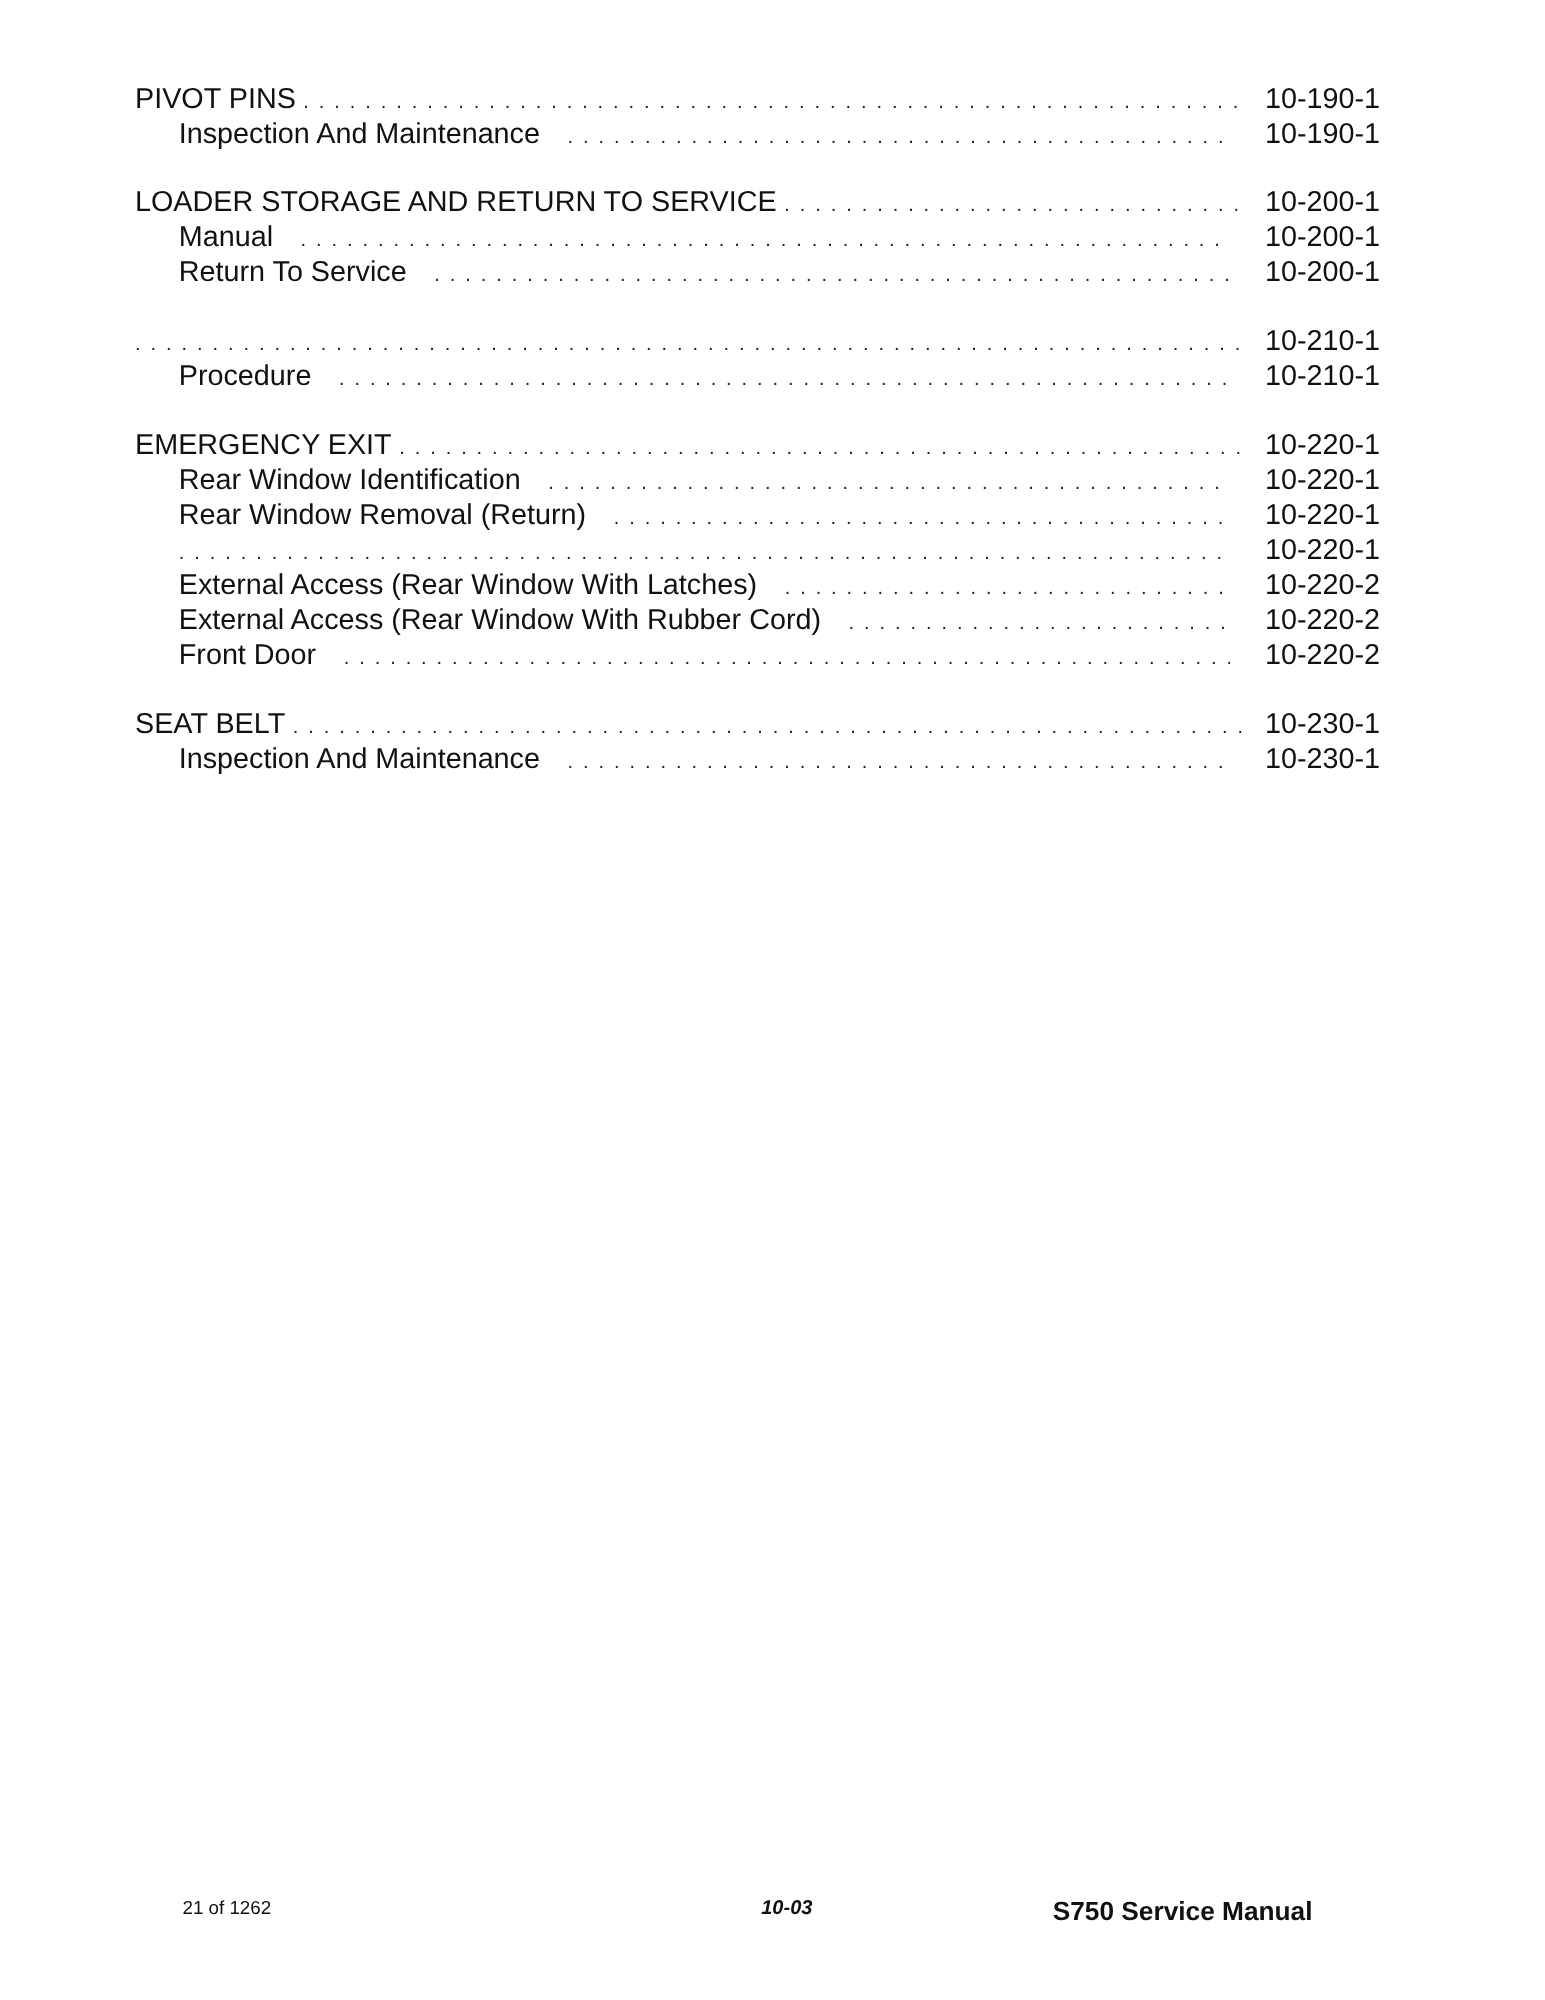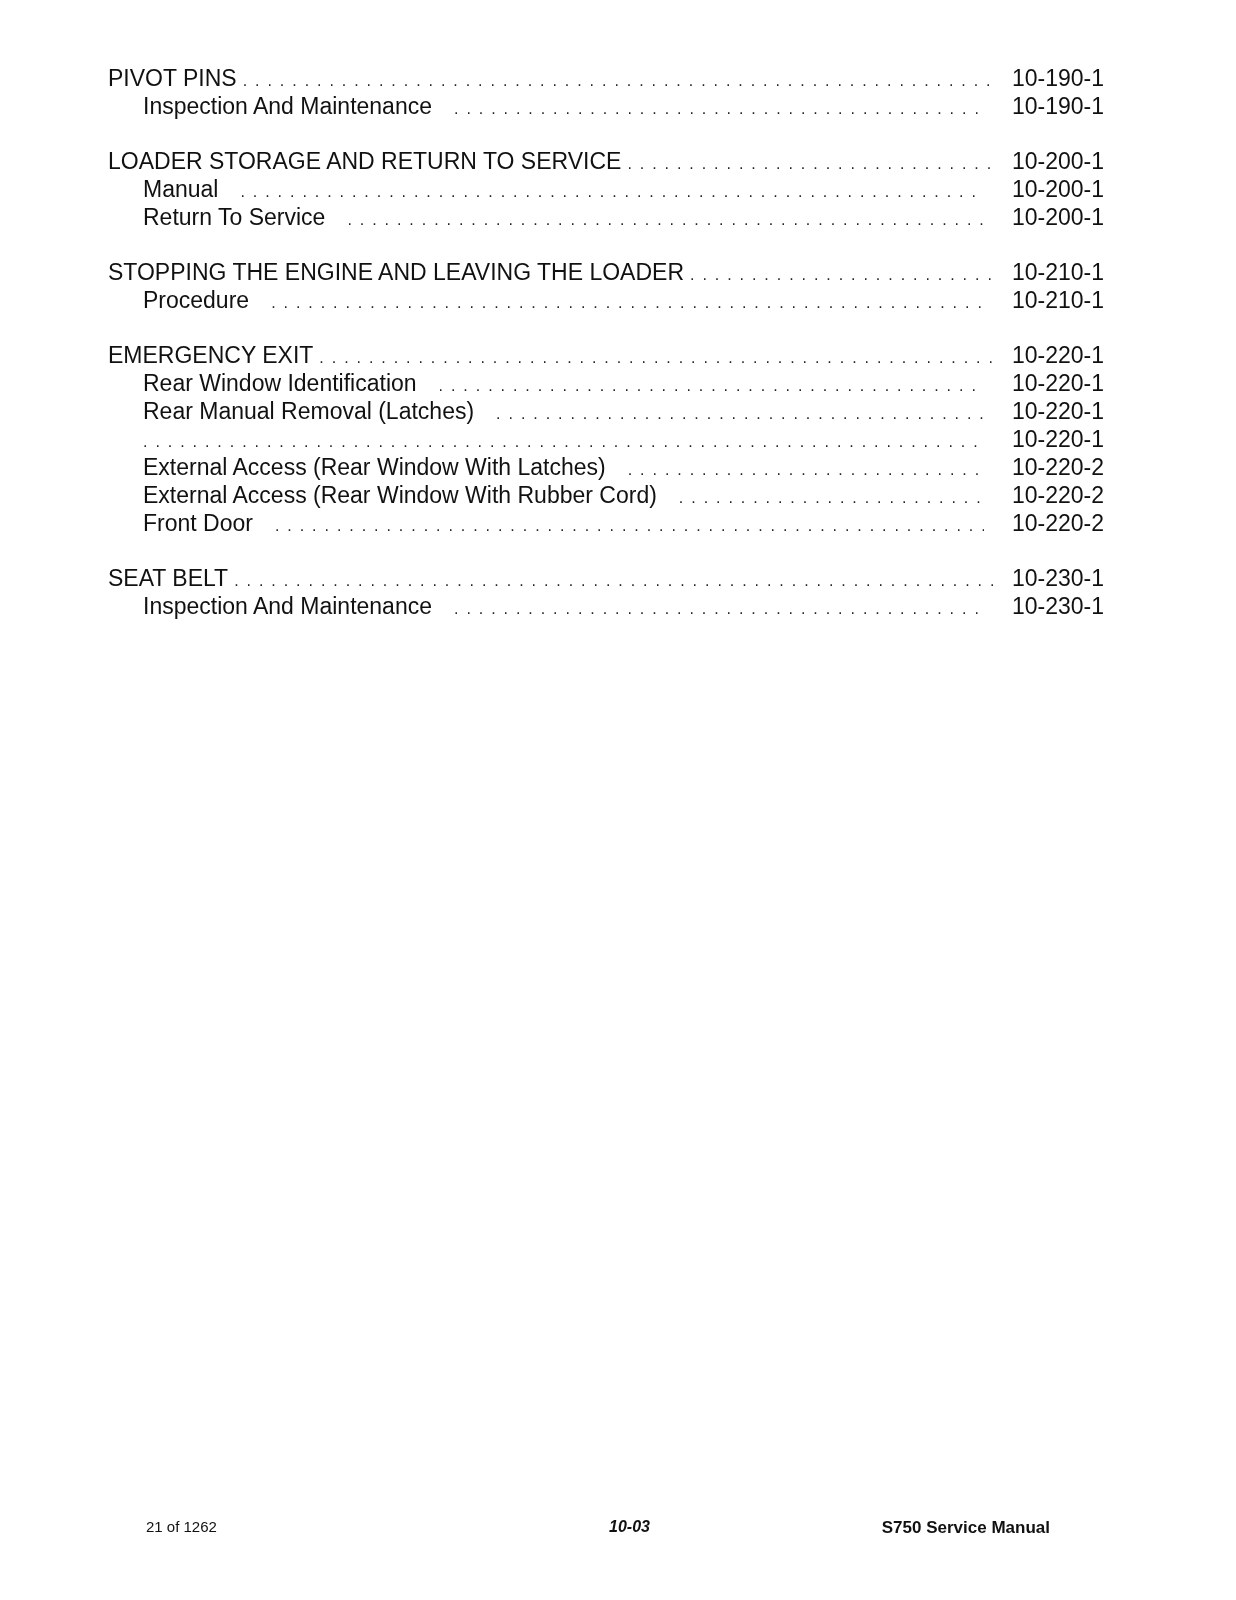--- a/index.html
+++ b/index.html
@@ -9,21 +9,21 @@
   .section { margin-bottom:27px; }
   .row { display:flex; align-items:baseline; height:28px; font-size:23px; line-height:28px; }
   .row.sub { padding-left:35px;gap:16px; }
   .row .title { white-space:nowrap; padding-right:6px; }
   .row .leader { flex:1; overflow:hidden; white-space:nowrap; font-size:16px; letter-spacing:7.2px; color:#222; }
   .row .leader::before { content:". . . . . . . . . . . . . . . . . . . . . . . . . . . . . . . . . . . . . . . . . . . . . . . . . . . . . . . . . . . . . . . . . . . . . . . . . . . . . . . . . . . . . . . . . . . . . . . . . . . . . . . . . . . . . . . . . . . . . . . . . . . . . . . . . . . . . . . . . . . . . . . . . . . . . . . . . . . . . . . . . . . . . . . . . . . . . . . . . . . . . . . . . . . . . . . . . . . . . . . . . . . . . . . . . . . . . . . . . . . . . . ."; letter-spacing:0; word-spacing:3.5px; }
   .row .page { white-space:nowrap; padding-left:12px; width:92px; text-align:left; }
   .footer { position:absolute; top:1518px; left:0; width:1128px; height:20px; font-size:15px; }
   .footer .left { position:absolute; left:146px; }
   .footer .center { position:absolute; left:609px; font-weight:bold; font-size:16px;font-style:italic; }
-  .footer .right { position:absolute; right:78px; font-weight:bold; font-size:17px; }
+  .footer .right { position:absolute; right:78px; font-weight:bold; font-size:21px; }
 </style>
 </head>
 <body>
 
 <div class="toc">
   <div class="section">
     <div class="row">
         <span class="title">PIVOT PINS</span>
         <span class="leader"></span>
         <span class="page">10-190-1</span>
@@ -48,21 +48,20 @@
       </div>
     <div class="row sub">
         <span class="title">Return To Service</span>
         <span class="leader"></span>
         <span class="page">10-200-1</span>
       </div>
   </div>
 
   <div class="section">
     <div class="row">
-        <span class="title">STOPPING THE ENGINE AND LEAVING THE LOADER</span>
         <span class="leader"></span>
         <span class="page">10-210-1</span>
       </div>
     <div class="row sub">
         <span class="title">Procedure</span>
         <span class="leader"></span>
         <span class="page">10-210-1</span>
       </div>
   </div>
 
@@ -71,21 +70,21 @@
         <span class="title">EMERGENCY EXIT</span>
         <span class="leader"></span>
         <span class="page">10-220-1</span>
       </div>
     <div class="row sub">
         <span class="title">Rear Window Identification</span>
         <span class="leader"></span>
         <span class="page">10-220-1</span>
       </div>
     <div class="row sub">
-        <span class="title">Rear Manual Removal (Latches)</span>
+        <span class="title">Rear Window Removal (Return)</span>
         <span class="leader"></span>
         <span class="page">10-220-1</span>
       </div>
     <div class="row sub">
         <span class="leader"></span>
         <span class="page">10-220-1</span>
       </div>
     <div class="row sub">
         <span class="title">External Access (Rear Window With Latches)</span>
         <span class="leader"></span>

